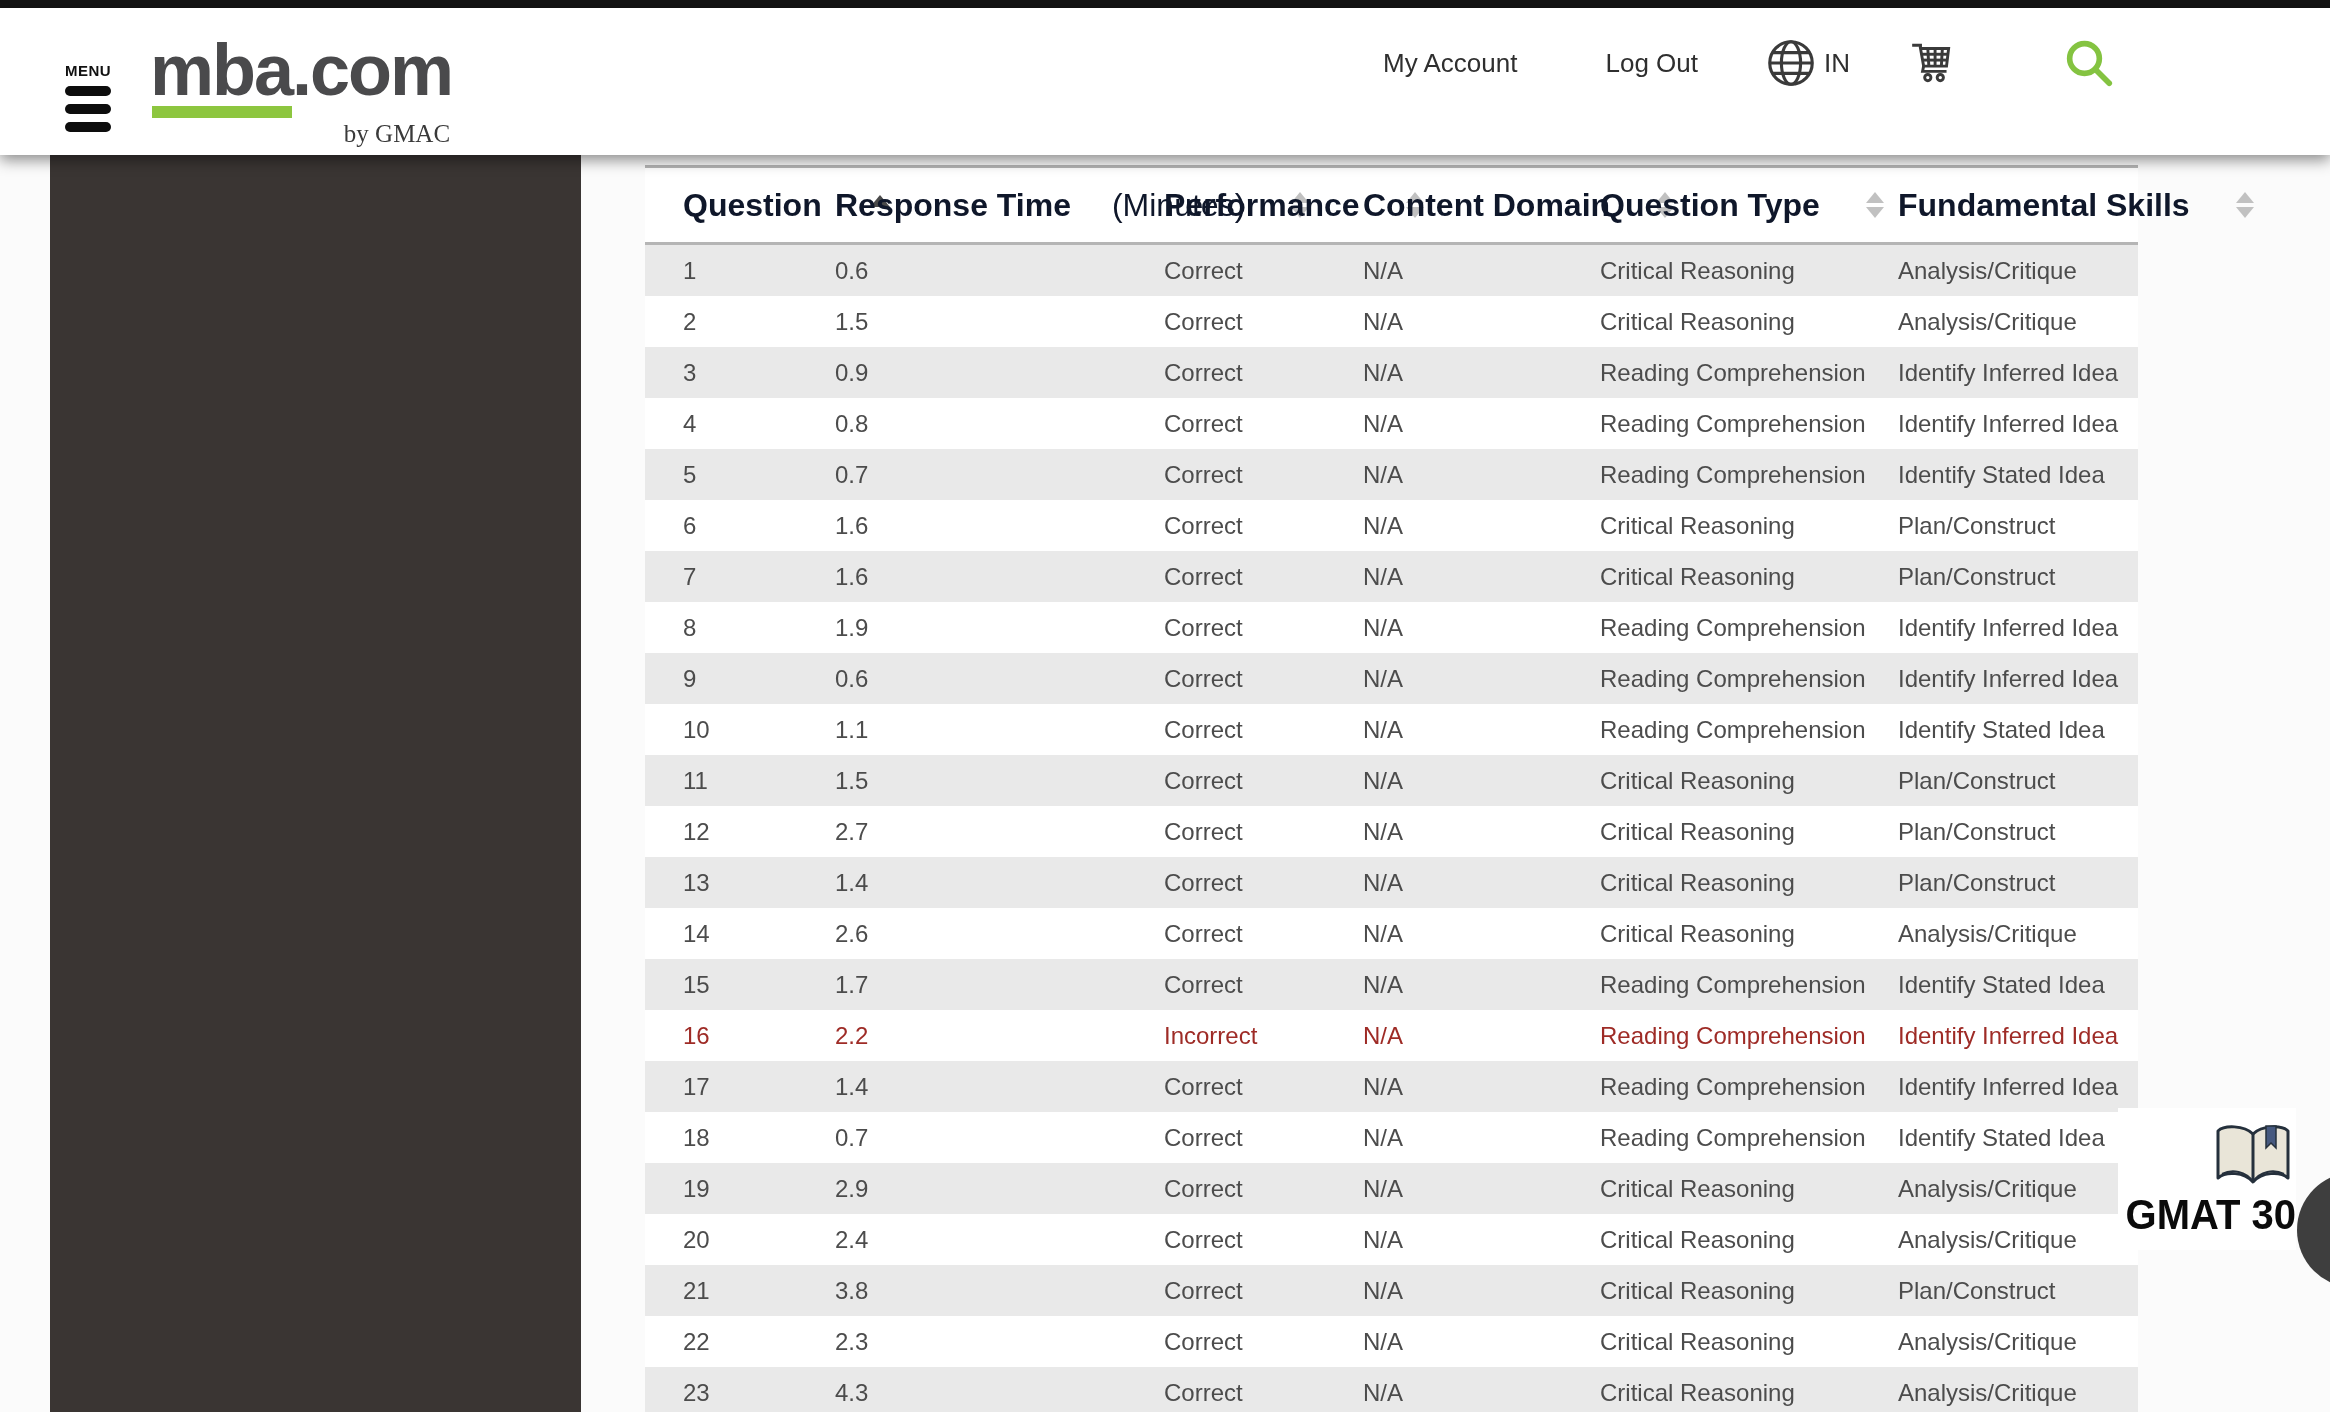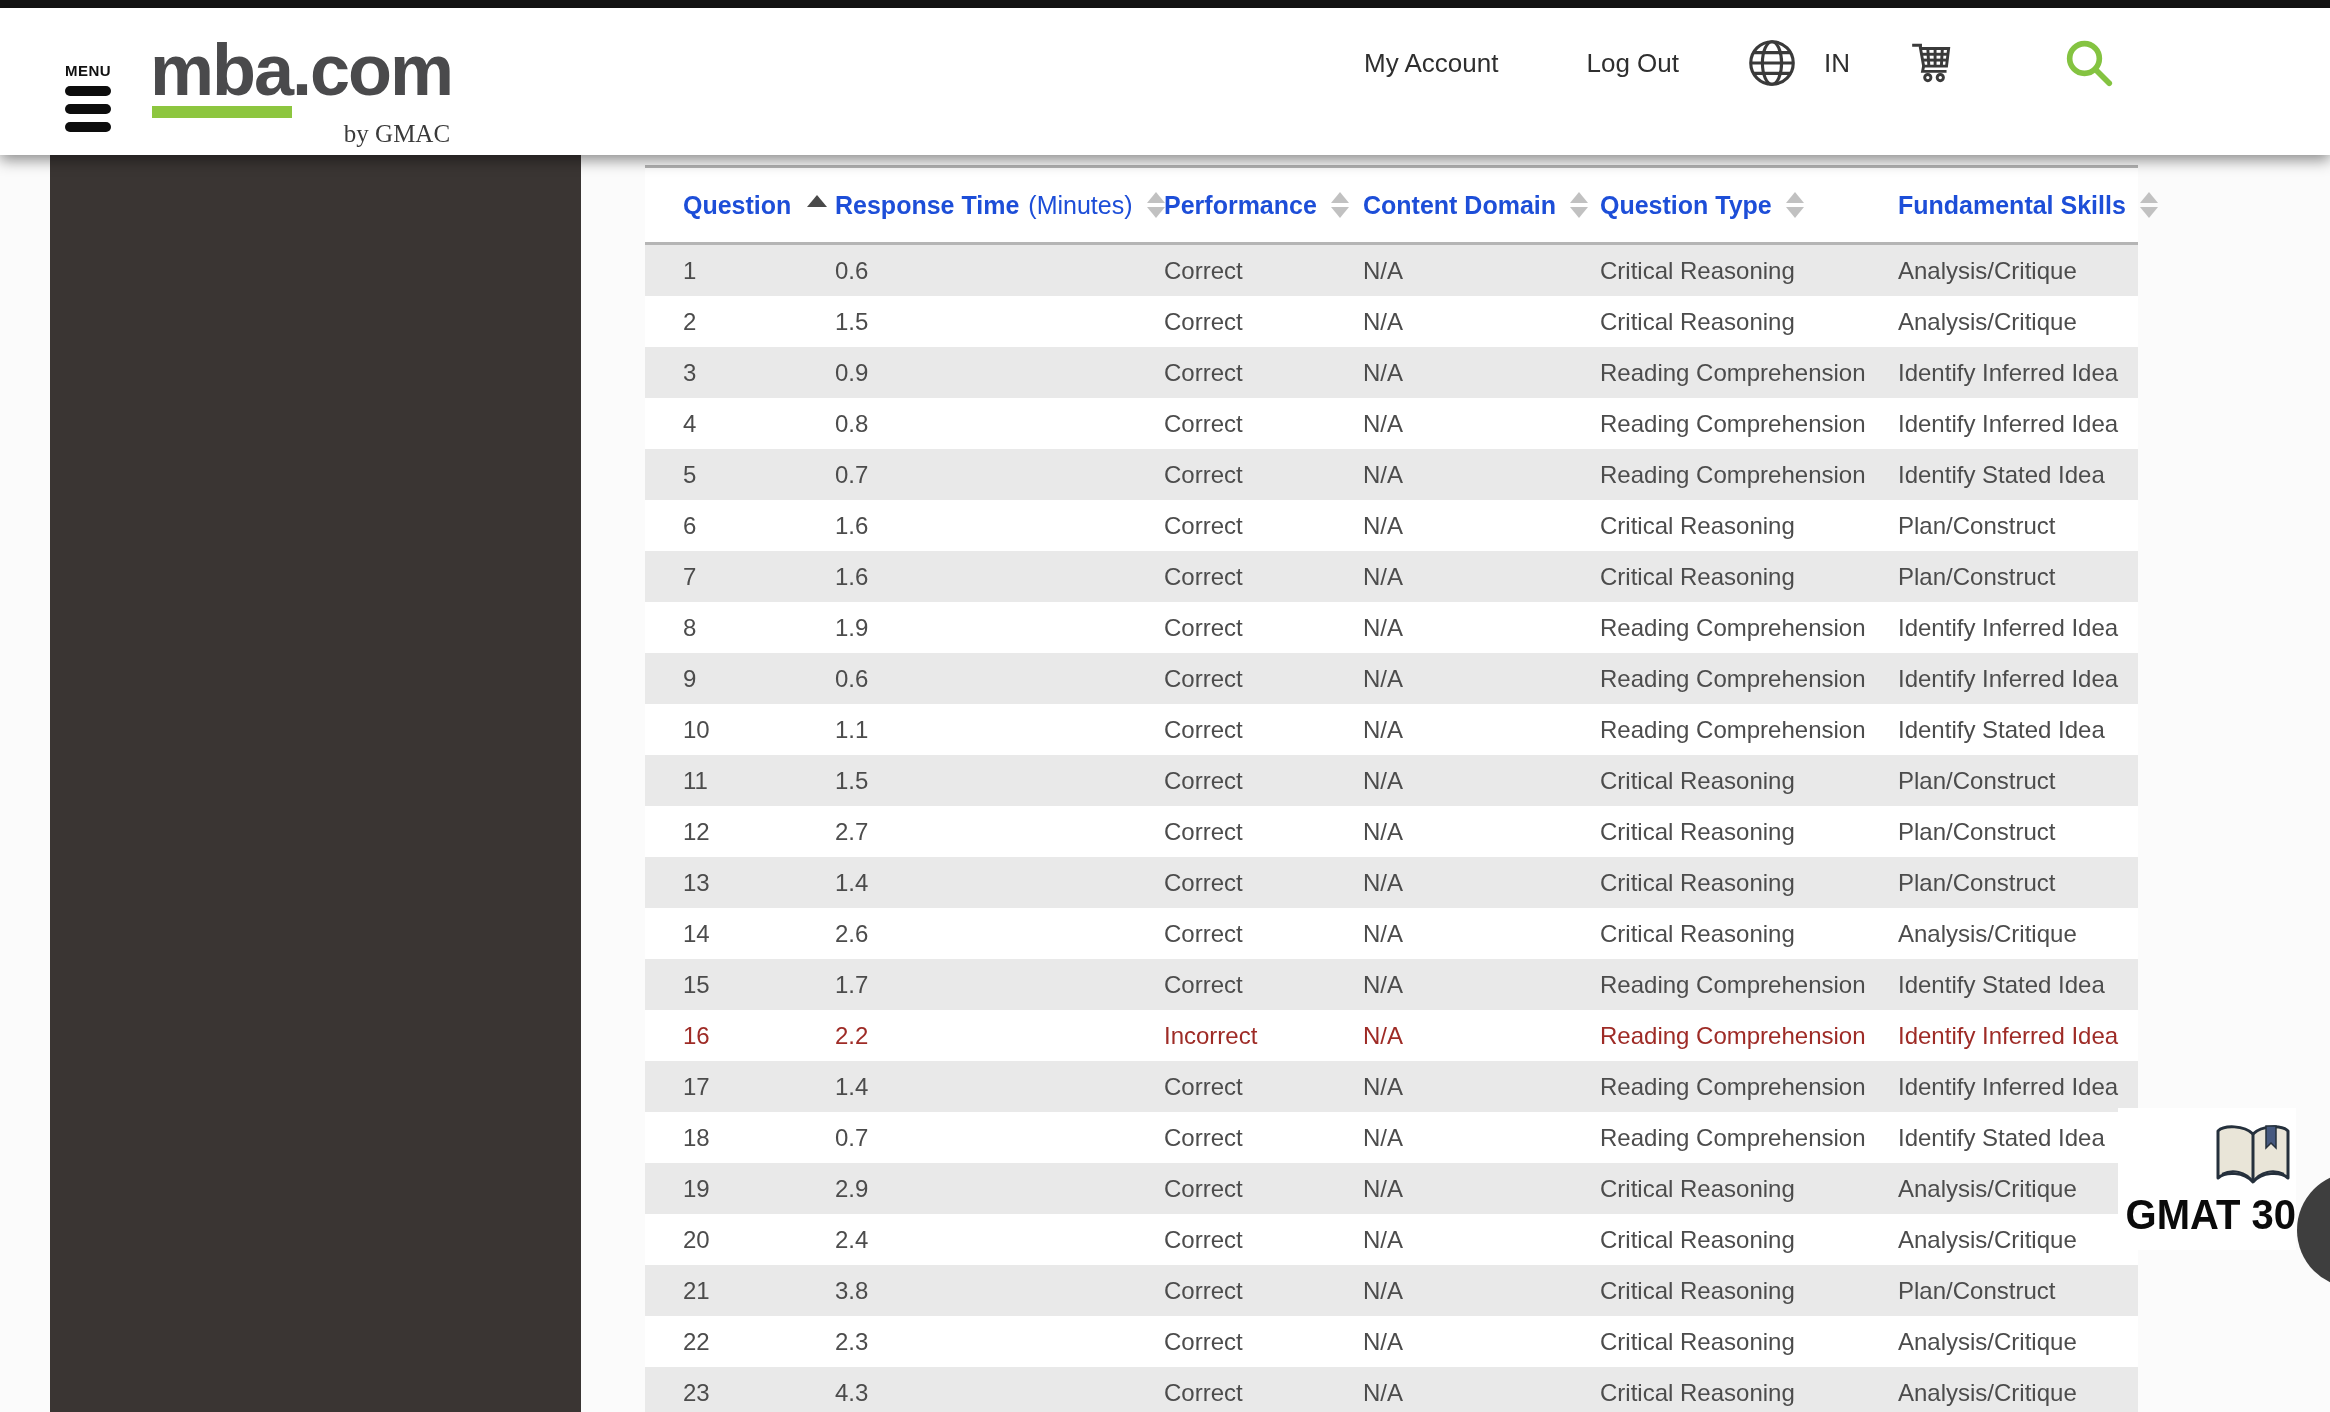--- a/index.html
+++ b/index.html
@@ -20,36 +20,36 @@
   .logo{position:absolute;left:150px;top:26px;cursor:pointer;}
   .logo-main{font-size:72px;font-weight:800;letter-spacing:-2px;color:#4a4a4c;line-height:1;display:inline-block;position:relative;}
   .logo-mba{position:relative;display:inline-block;}
   .logo-mba::after{content:"";position:absolute;left:2px;right:0;bottom:-12px;height:12px;background:#8dc63f;}
   .logo-com{display:inline-block;}
   .logo-tagline{display:block;text-align:right;font-family:"Liberation Serif",serif;font-size:25px;color:#3a3a3a;margin-top:14px;padding-right:2px;}
 
   .nav{position:absolute;top:22px;right:214px;height:66px;display:flex;align-items:center;}
   .nav-link{font-size:26px;color:#2f2f2f;cursor:pointer;white-space:nowrap;}
   .nav-link.logout{margin-left:88px;}
-  .locale{display:flex;align-items:center;margin-left:68px;cursor:pointer;gap:19px;}
+  .locale{display:flex;align-items:center;margin-left:68px;cursor:pointer;}
   .locale-label{font-size:26px;color:#2f2f2f;margin-left:8px;}
   .icon-btn{cursor:pointer;display:flex;align-items:center;}
   .cart-btn{margin-left:58px;}
   .search-btn{margin-left:104px;}
 
   
   .main{position:absolute;left:0;top:155px;width:2330px;height:1257px;background:#fbfbfb;}
   .dark-panel{position:absolute;left:50px;top:0;width:531px;height:1257px;background:#3a3533;}
 
   
   .table{position:absolute;left:645px;top:10px;width:1493px;background:#ffffff;}
   .thead{display:flex;height:74px;align-items:center;background:#ffffff;
          border-top:3px solid #b5b5b5;border-bottom:3px solid #b5b5b5;}
-  .th{display:flex;align-items:center;font-size:25px;font-weight:700;color:#1d4ed8;
-      box-sizing:border-box;cursor:pointer;white-space:nowrap;}
+  .th{display:flex;align-items:center;font-size:32px;font-weight:700;color:#0f172a;
+      box-sizing:border-box;cursor:pointer;white-space:nowrap;gap:32px;}
   .th .sub{font-weight:400;margin-left:9px;}
   .c1{width:175px;padding-left:38px;}
   .c2{width:329px;padding-left:15px;}
   .c3{width:199px;padding-left:15px;}
   .c4{width:237px;padding-left:15px;}
   .c5{width:298px;padding-left:15px;}
   .c6{width:255px;padding-left:15px;}
 
   .sort-asc{width:0;height:0;border-left:10px solid transparent;border-right:10px solid transparent;
             border-bottom:12px solid #4a4a4a;margin-left:16px;margin-top:-8px;}

